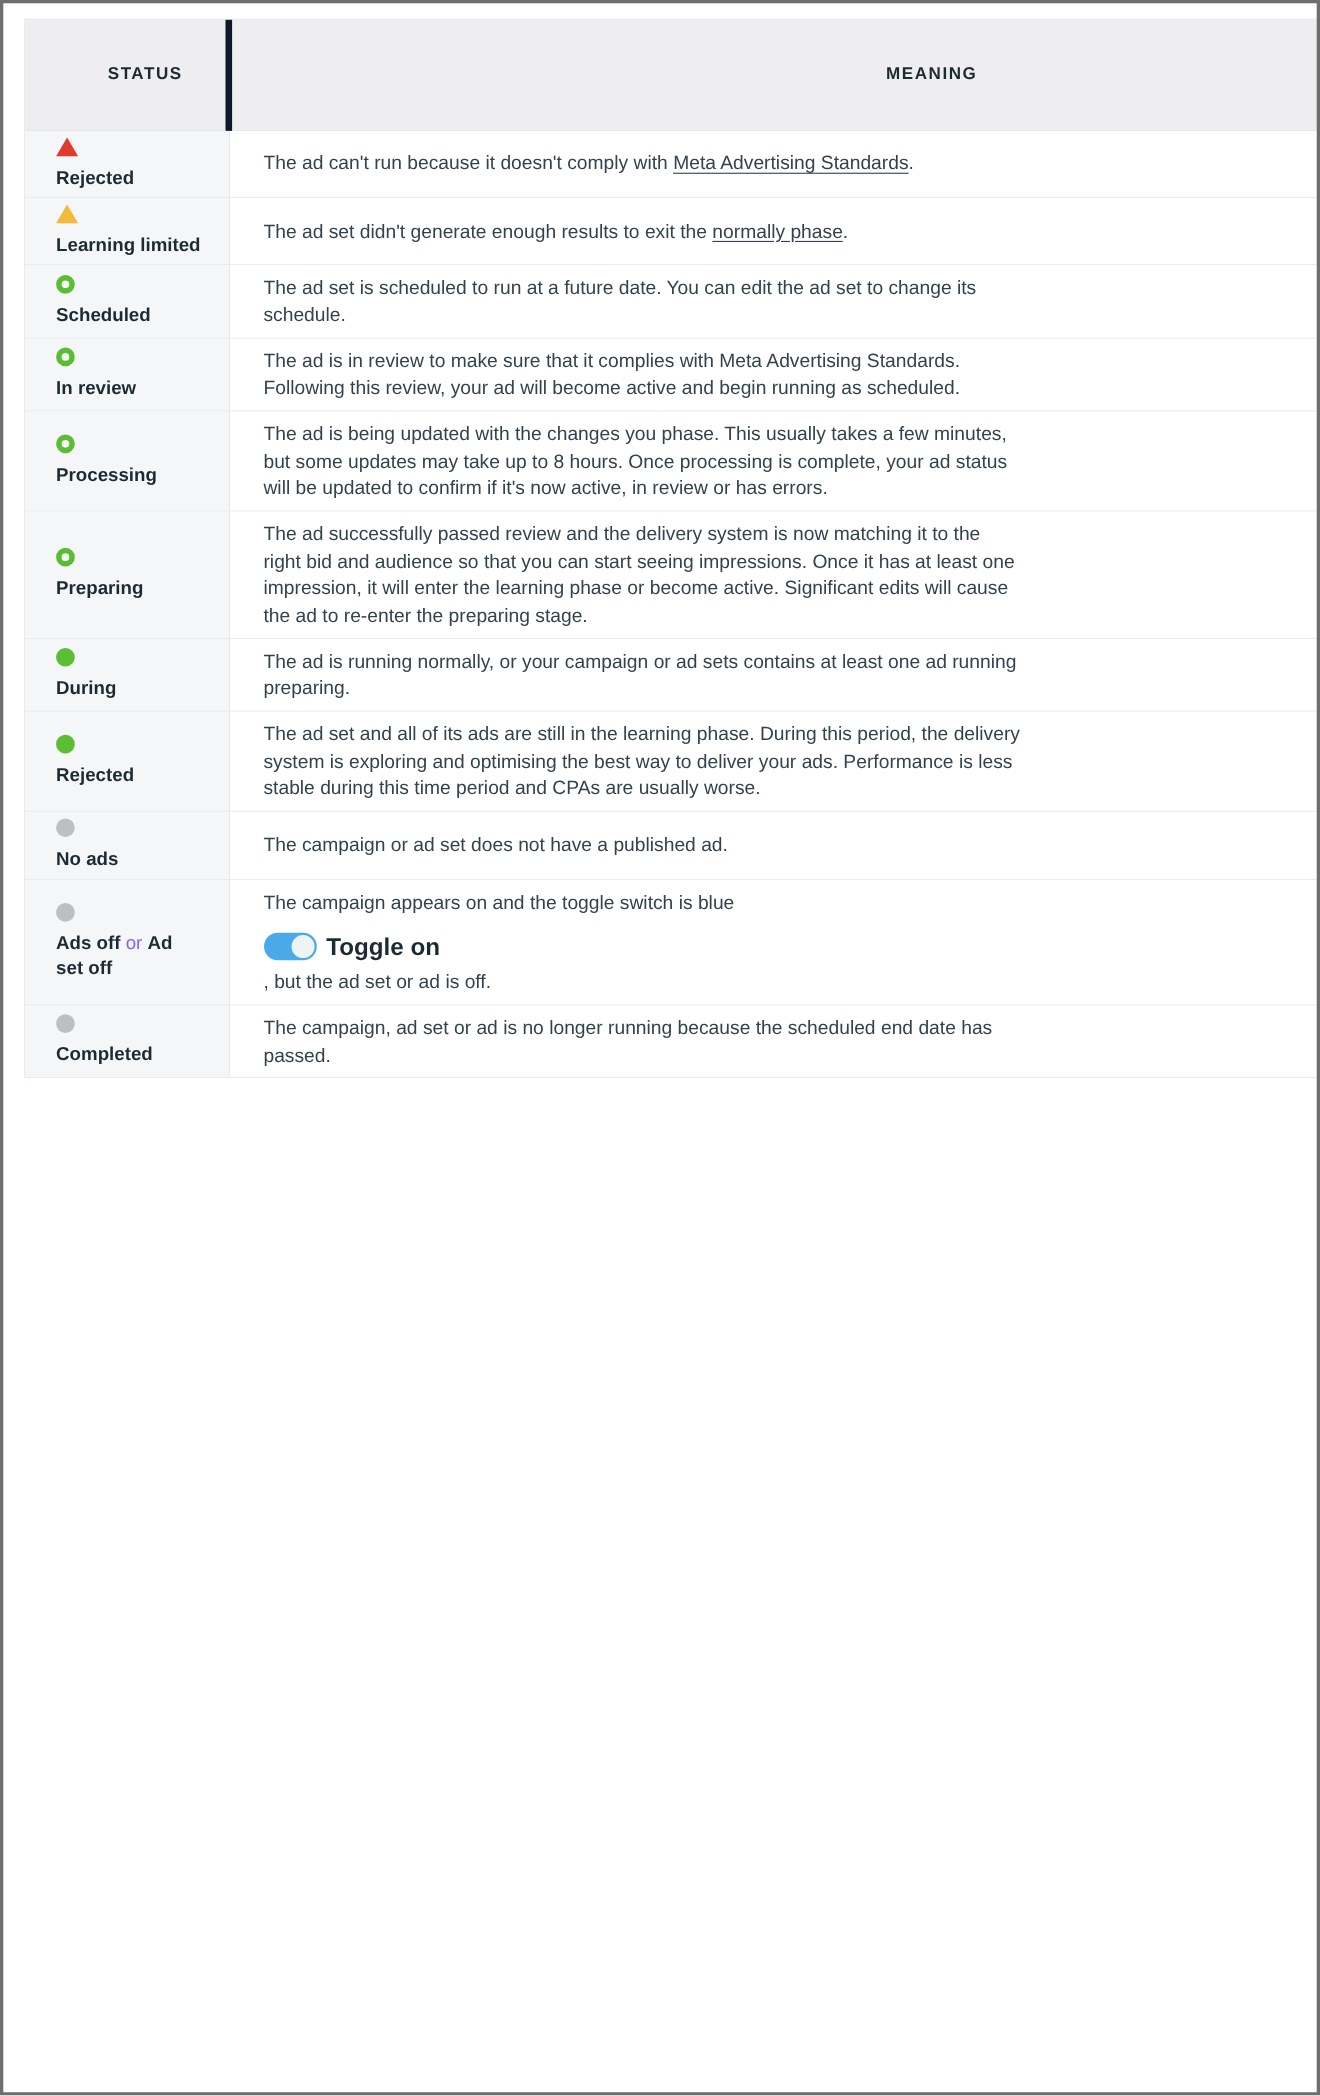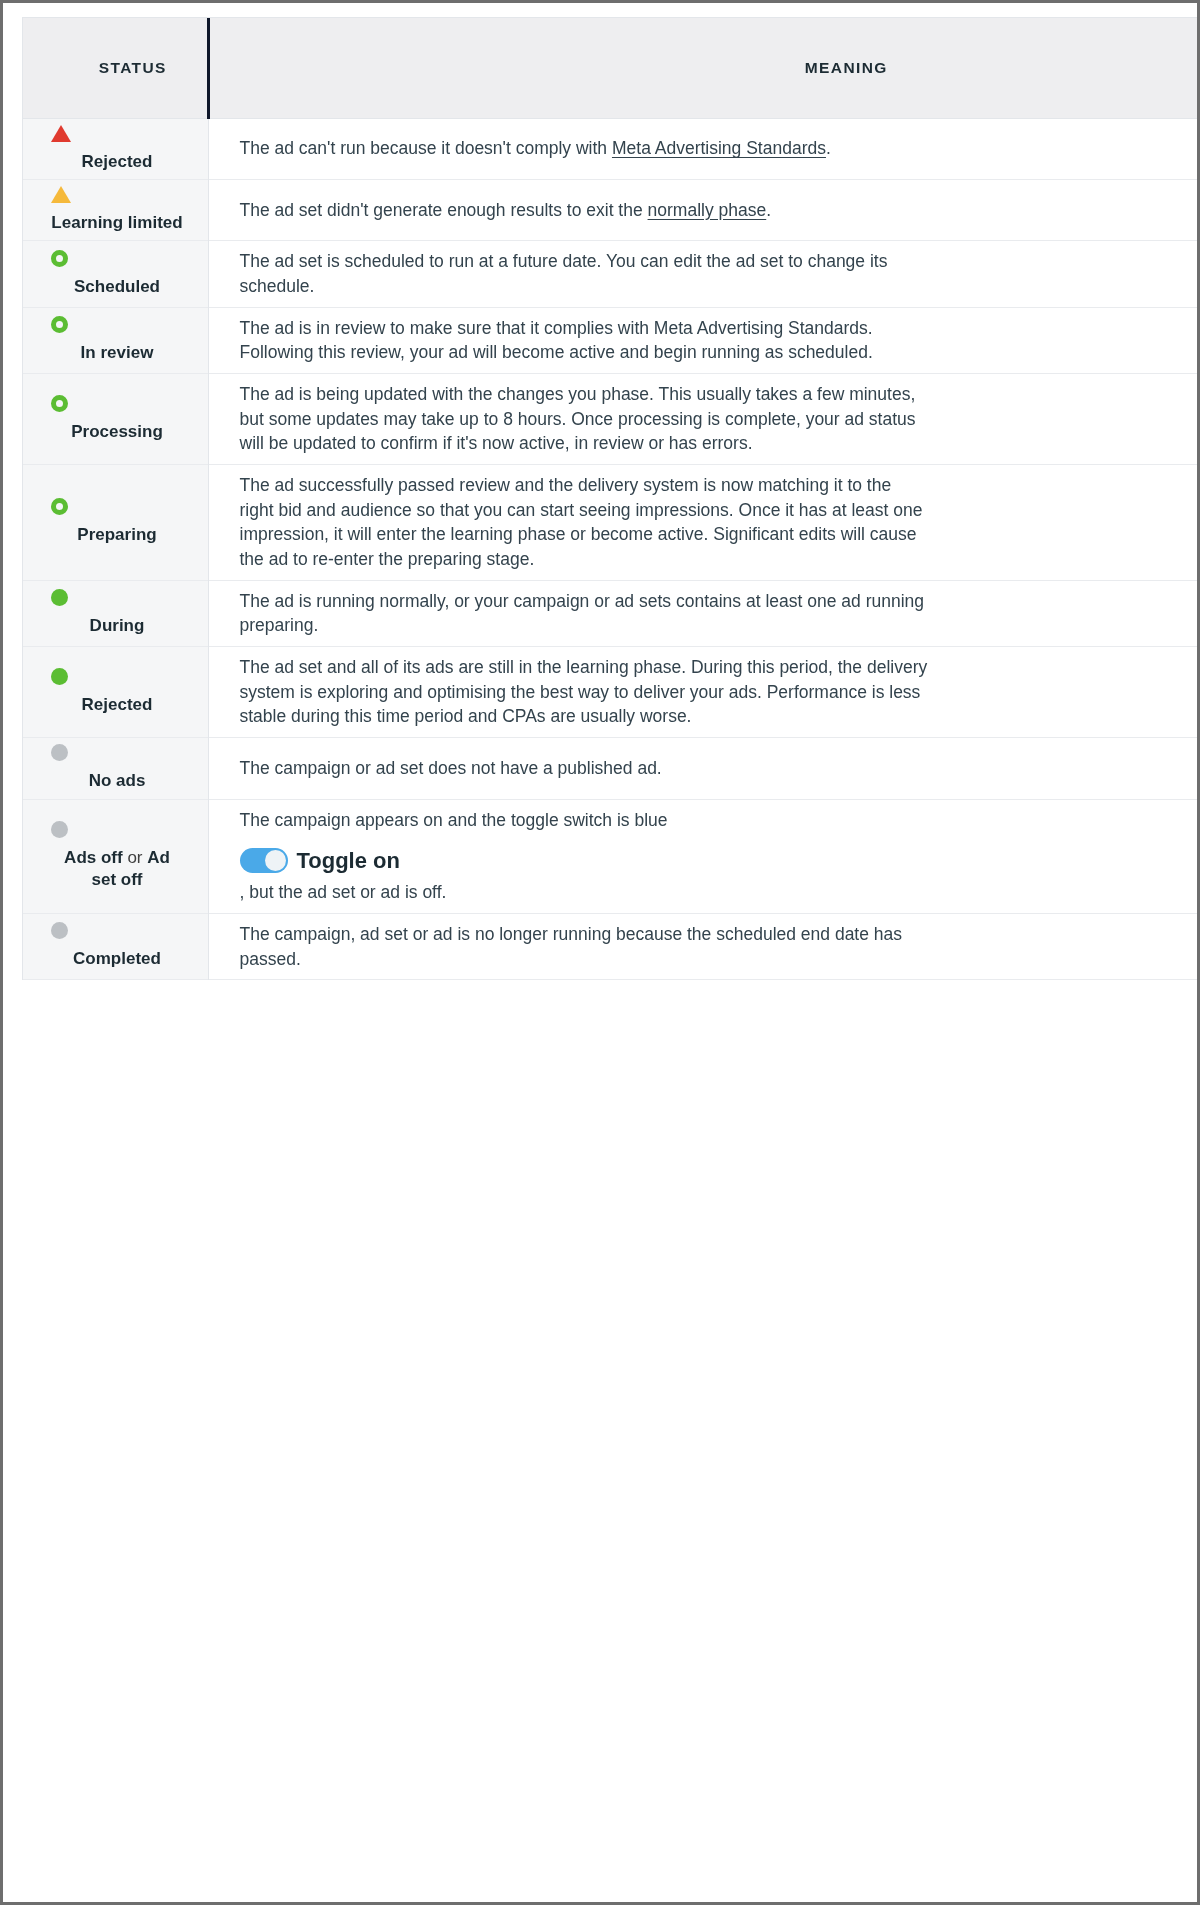--- a/index.html
+++ b/index.html
@@ -59,51 +59,50 @@
     background: #eeeef0;
     border-bottom: 1px solid #e3e6ea;
     font-size: 15.5px;
     font-weight: 700;
     letter-spacing: 1.4px;
     color: #1c2b33;
     text-align: center;
     height: 100px;
     vertical-align: middle;
   }
-  thead th.col-status { width: 185px; border-right: 3px solid #0f172a; padding-left: 37px; }
+  thead th.col-status { width: 185px; border-right: 6px solid #0f172a; padding-left: 37px; }
   thead th.col-meaning { width: 1275px; }
 
   
   tbody tr { border-bottom: 1px solid #e9ebee; }
   tbody td { vertical-align: middle; }
 
   td.status-cell {
     width: 185px;
     background: #f5f6f7;
     border-right: 1px solid #e3e6ea;
     padding: 0 0 0 28px;
-    text-align: center;
   }
   td.meaning-cell {
     width: 1275px;
     background: #ffffff;
     padding: 0 0 0 31px;
   }
 
   .status-inner { padding: 6px 10px 6px 0; }
 
   .status-label {
     font-size: 17px;
     font-weight: 700;
     color: #1c2b33;
     line-height: 1.32;
     margin-top: 9px;
     max-width: 132px;
   }
-  .status-label .plain { font-weight: 400; color: #404040; }
+  .status-label .plain { font-weight: 400; color: #8b5cf6; }
 
   
   .icon { display: block; }
 
   .icon-triangle {
     width: 0;
     height: 0;
     border-left: 10px solid transparent;
     border-right: 10px solid transparent;
     border-bottom: 17px solid #e03a2f;

